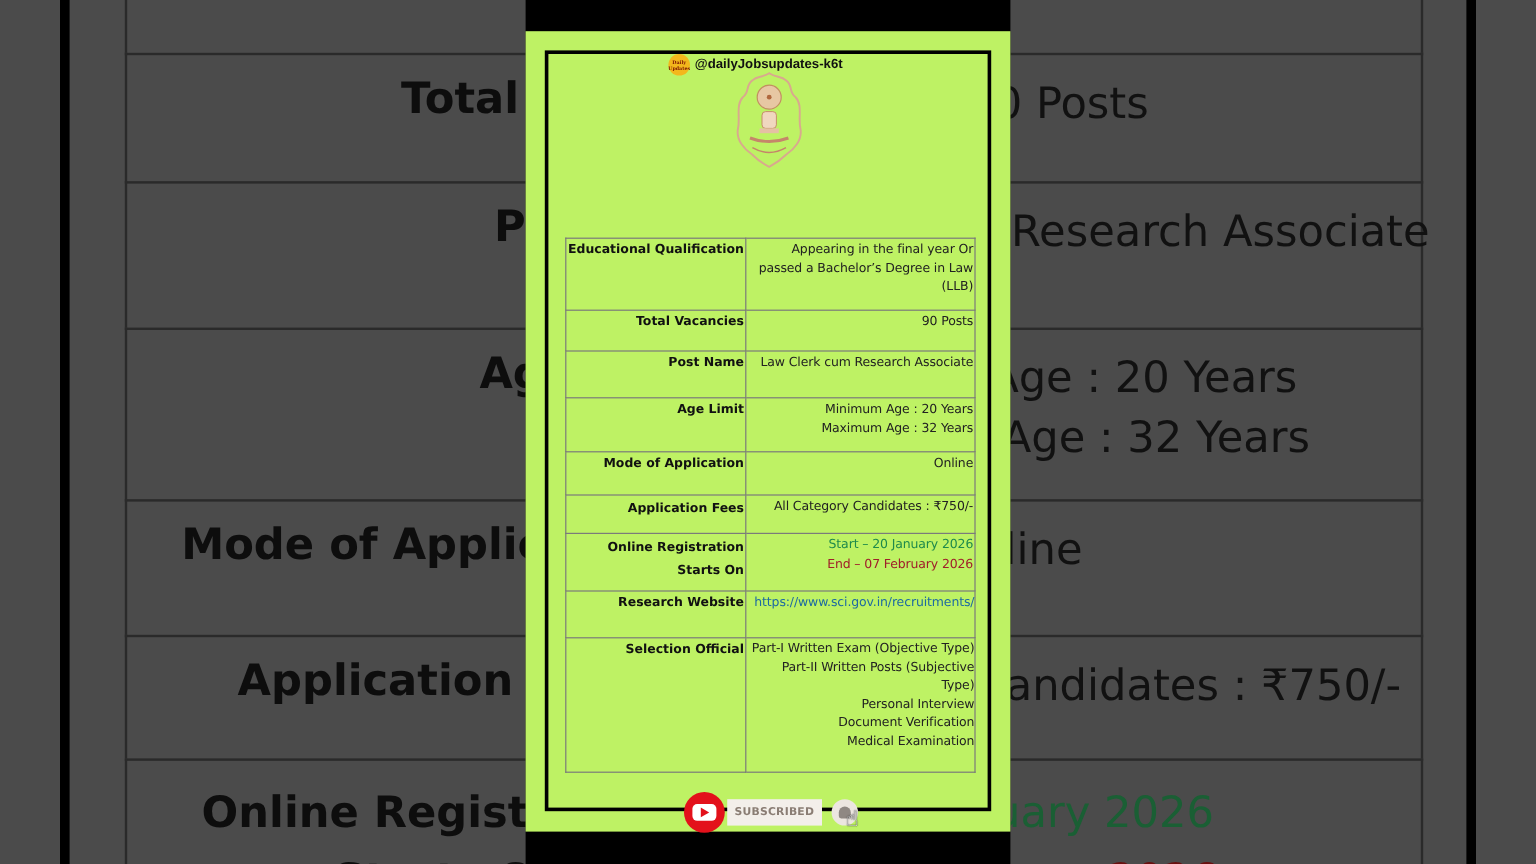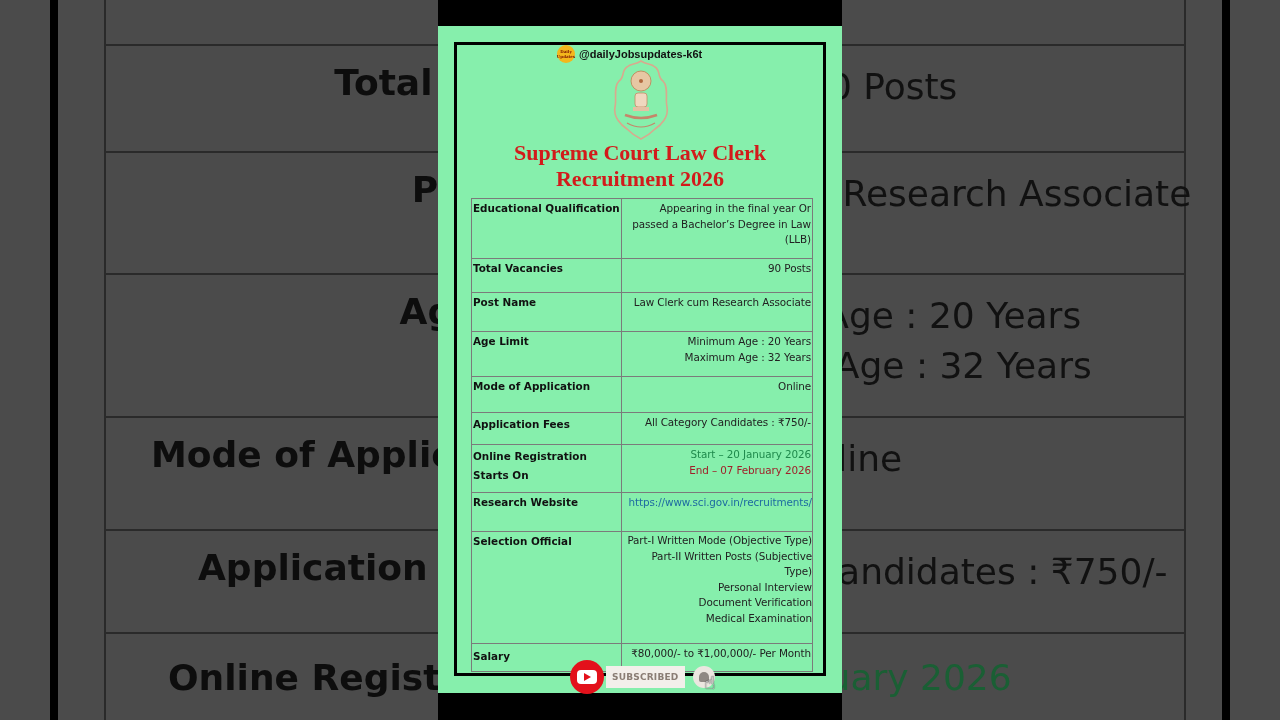--- a/index.html
+++ b/index.html
@@ -10,34 +10,34 @@
   .bg { position: absolute; inset: 0; background: #4b4b4b; overflow: hidden; }
   .bg-border-left { position: absolute; left: 50px; top: 0; width: 8px; height: 720px; background: #000; }
   .bg-border-right { position: absolute; left: 1222px; top: 0; width: 8px; height: 720px; background: #000; }
   .bg-table { position: absolute; left: 104px; top: -120px; width: 1082px; }
   .bg-row { position: relative; border-top: 2px solid #2a2a2a; border-left: 2px solid #2a2a2a; border-right: 2px solid #2a2a2a; }
   .bg-row .k { position: absolute; left: 0; width: 540px; text-align: center; font-weight: bold; font-size: 36px; color: #0d0d0d; top: 16px; }
   .bg-row .v { position: absolute; left: 560px; width: 520px; text-align: left; font-size: 36px; color: #111; top: 16px; line-height: 50px; }
 
   
   .panel { position: absolute; left: 438px; top: 0; width: 404px; height: 720px; background: #000; }
-  .panel-white { position: absolute; left: 0; top: 26px; width: 404px; height: 667px; background: #86efac; }
+  .panel-white { position: absolute; left: 0; top: 26px; width: 404px; height: 667px; background: #bef264; }
   .frame { position: absolute; left: 16px; top: 16px; width: 372px; height: 634px; border: 3px solid #000; }
 
   .channel { position: absolute; left: 100px; top: 0px; display: flex; align-items: center; gap: 4px; }
   .channel-logo { width: 18px; height: 18px; border-radius: 50%; background: #f3b71c; color: #7a1200; font-size: 4px; font-weight: bold; line-height: 5px; text-align: center; display: flex; align-items: center; justify-content: center; flex-direction: column; font-family: "DejaVu Serif", serif; }
   .channel-name { font-family: "Liberation Sans", sans-serif; font-weight: bold; font-size: 11px; color: #111; }
 
   .emblem { position: absolute; left: 154px; top: 14px; width: 60px; height: 82px; }
 
   .title { position: absolute; left: 0; top: 95px; width: 366px; text-align: center; font-family: "Liberation Serif", serif; font-weight: bold; color: #d21b1b; font-size: 22px; line-height: 26px; }
 
   table.info { position: absolute; left: 14px; top: 153px; width: 342px; border-collapse: collapse; font-family: "DejaVu Sans", sans-serif; }
   table.info td { border: 1px solid #7b7b7b; vertical-align: top; font-size: 10.4px; line-height: 15.5px; color: #222; padding: 2px 1px; }
-  table.info td.k { width: 150px; font-weight: bold; text-align: left; color: #111; font-size: 10.4px; }
+  table.info td.k { width: 150px; font-weight: bold; text-align: right; color: #111; font-size: 10.4px; }
   table.info td.v { text-align: right; letter-spacing: -0.1px; }
   td.v .green { color: #1f8a4c; }
   td.v .red { color: #a0202a; }
   td.v .link { color: #1d6aa1; }
   td.k .two { line-height: 19px; }
 
   
   .subscribe { position: absolute; left: 570px; top: 660px; height: 34px; display: flex; align-items: center; }
   .yt-btn { width: 34px; height: 34px; border-radius: 50%; background: #e3111b; display: flex; align-items: center; justify-content: center; }
   .yt-inner { width: 20px; height: 14px; background: #fff; border-radius: 4px; display: flex; align-items: center; justify-content: center; }
@@ -108,24 +108,20 @@
           <path d="M30 2 C36 6 40 4 44 8 C50 12 46 18 52 22 C58 28 54 40 56 48 C58 58 50 66 44 70 C38 76 34 78 30 80 C26 78 22 76 16 70 C10 66 2 58 4 48 C6 40 2 28 8 22 C14 18 10 12 16 8 C20 4 24 6 30 2 Z" fill="none" stroke="#d9a98e" stroke-width="1.6"></path>
           <circle cx="30" cy="22" r="10" fill="#e7c7a3" stroke="#c28f62" stroke-width="1"></circle>
           <circle cx="30" cy="22" r="2" fill="#b0683d"></circle>
           <rect x="24" y="34" width="12" height="14" rx="3" fill="#f0d7bf" stroke="#c48a66" stroke-width="0.8"></rect>
           <rect x="22" y="48" width="16" height="4" fill="#e5c0a3"></rect>
           <path d="M14 56 Q30 62 46 56" fill="none" stroke="#c5866a" stroke-width="2.5"></path>
           <path d="M16 64 Q30 72 44 64" fill="none" stroke="#c5866a" stroke-width="1.2"></path>
         </svg>
       </div>
 
-      <div class="title">
-        <div>Supreme Court Law Clerk</div>
-        <div>Recruitment 2026</div>
-      </div>
 
       <table class="info">
         <tbody>
             <tr style="height:60px">
           <td class="k">Educational Qualification</td>
           <td class="v">
             <div>Appearing in the final year Or</div>
             <div>passed a Bachelor’s Degree in Law</div>
             <div>(LLB)</div>
           </td>
@@ -165,31 +161,27 @@
         </tr>
         <tr style="height:39px">
           <td class="k">Research Website</td>
           <td class="v" style="padding:2px 0;">
             <span class="link">https://www.sci.gov.in/recruitments/</span>
           </td>
         </tr>
         <tr style="height:112px">
           <td class="k">Selection Official</td>
           <td class="v" style="padding:1px 0;">
-            <div>Part-I Written Mode (Objective Type)</div>
+            <div>Part-I Written Exam (Objective Type)</div>
             <div>Part-II Written Posts (Subjective</div>
             <div>Type)</div>
             <div>Personal Interview</div>
             <div>Document Verification</div>
             <div>Medical Examination</div>
           </td>
-        </tr>
-        <tr style="height:28px">
-          <td class="k" style="padding-top:5px">Salary</td>
-          <td class="v" style="white-space:nowrap;">₹80,000/- to ₹1,00,000/- Per Month</td>
         </tr>
       </tbody>
         </table>
 
     </div>
   </div>
 </div>
 
 <div class="subscribe">
   <div class="yt-btn">

